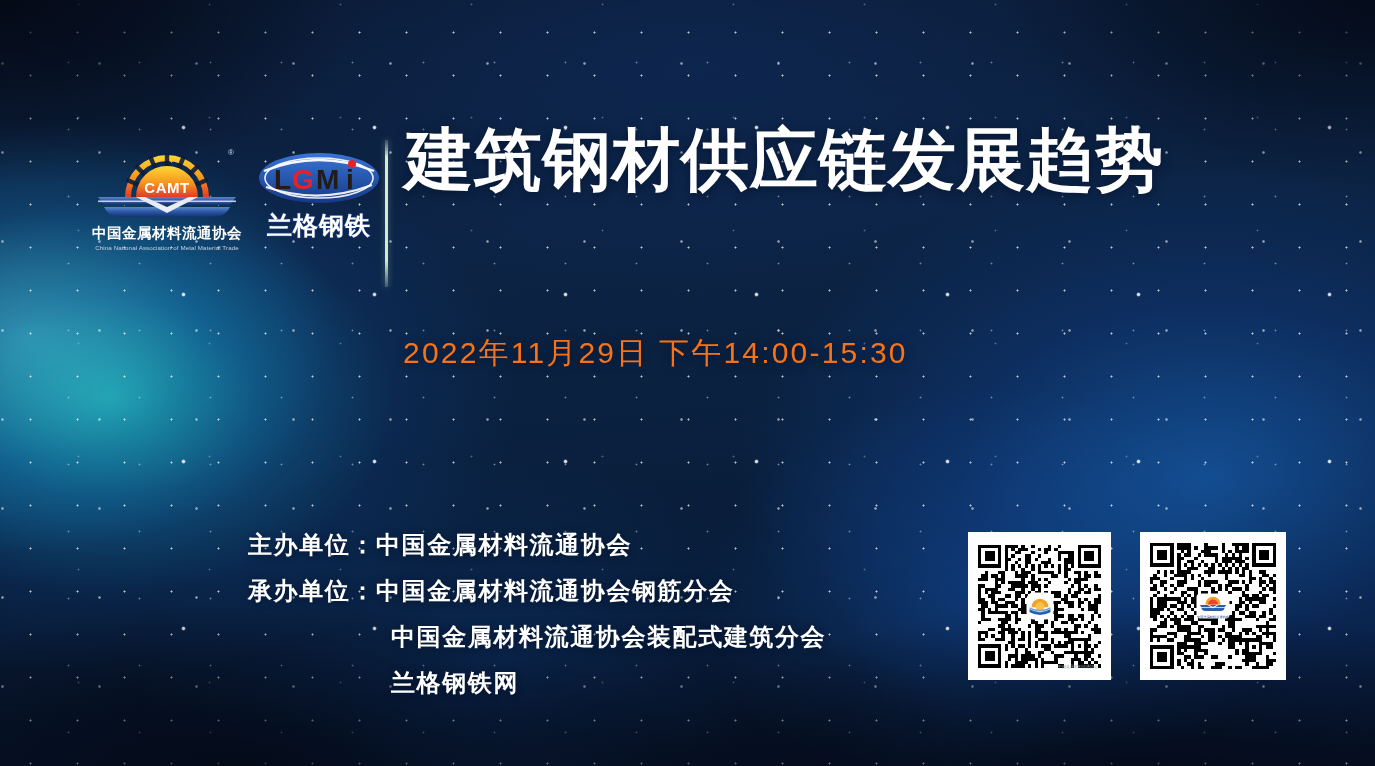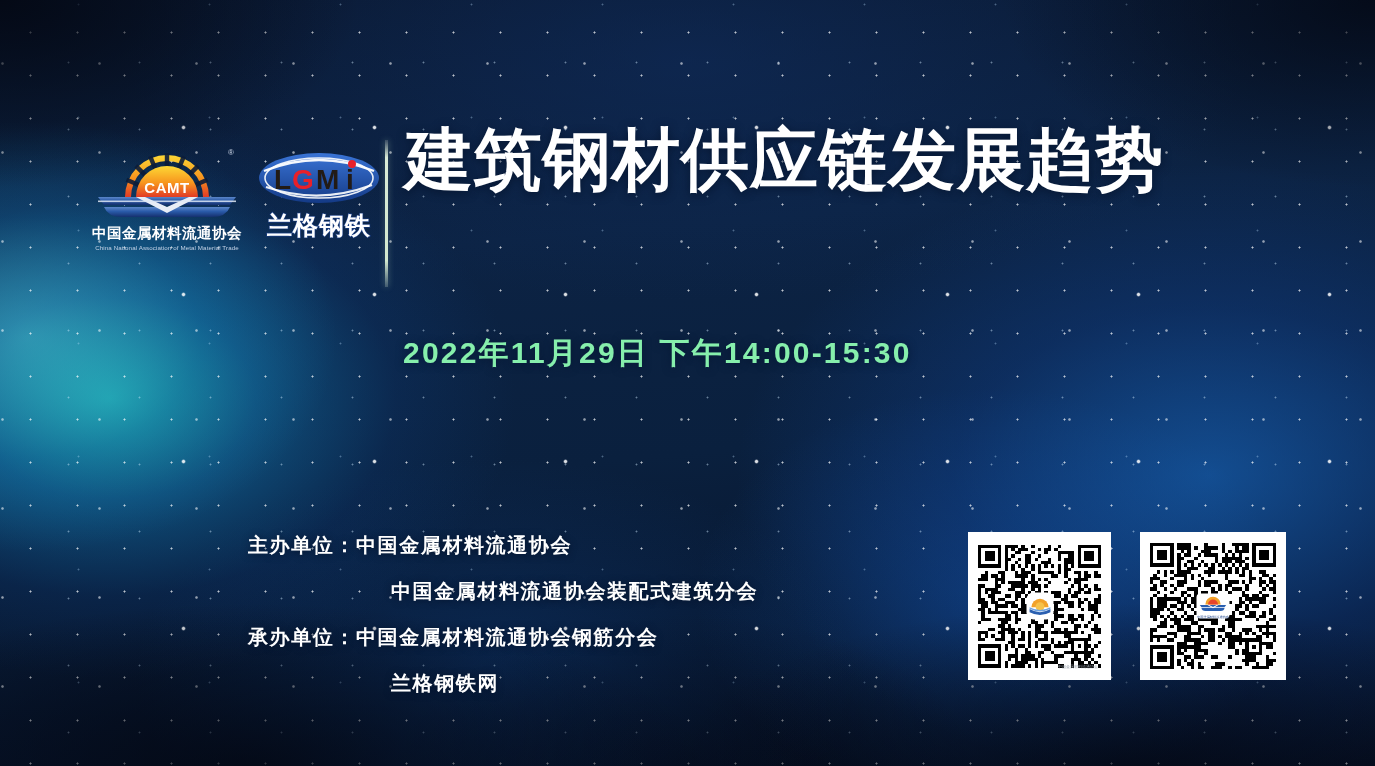--- a/index.html
+++ b/index.html
@@ -178,35 +178,35 @@
     text-shadow: 0 2px 10px rgba(4,18,42,0.75);
     white-space: nowrap;
   }
   .title-line { display: block; }
 
   
   .datetime {
     position: absolute;
     left: 403px;
     top: 333px;
-    color: #86efac;
+    color: #f97316;
     font-size: 30px;
-    font-weight: 700;
+    font-weight: 400;
     letter-spacing: 2.2px;
     white-space: nowrap;
     text-shadow: 0 1px 8px rgba(5,20,48,0.8);
   }
 
   
   .organizers {
     position: absolute;
     left: 248px;
     top: 522px;
     color: #ffffff;
-    font-size: 20px;
+    font-size: 24px;
     font-weight: 700;
     line-height: 46px;
     letter-spacing: 1.6px;
     text-shadow: 0 1px 7px rgba(4,16,40,0.85);
     white-space: nowrap;
   }
   .org-row { display: block; }
   .org-row.indented { padding-left: 143px; }
 
   
@@ -351,22 +351,22 @@
     <div class="title">
       <span class="title-line">建筑钢材供应链发展趋势</span>
     </div>
 
   </div>
 
   <div class="datetime">2022年11月29日 下午14:00-15:30</div>
 
   <div class="organizers">
     <span class="org-row">主办单位：中国金属材料流通协会</span>
+    <span class="org-row">承办单位：中国金属材料流通协会钢筋分会</span>
     <span class="org-row indented">中国金属材料流通协会装配式建筑分会</span>
-    <span class="org-row">承办单位：中国金属材料流通协会钢筋分会</span>
     <span class="org-row indented">兰格钢铁网</span>
   </div>
 
   <div class="qr-wrap" id="qr-left">
     <div class="qr-canvas">
       <svg id="qr-svg-left" viewBox="0 0 37 37" shape-rendering="crispEdges" xmlns="http://www.w3.org/2000/svg">
           <rect width="37" height="37" fill="#ffffff"></rect>
           <path d="M0 0h1v1h-1zM1 0h1v1h-1zM2 0h1v1h-1zM3 0h1v1h-1zM4 0h1v1h-1zM5 0h1v1h-1zM6 0h1v1h-1zM8 0h1v1h-1zM9 0h1v1h-1zM10 0h1v1h-1zM11 0h1v1h-1zM13 0h1v1h-1zM16 0h1v1h-1zM21 0h1v1h-1zM24 0h1v1h-1zM30 0h1v1h-1zM31 0h1v1h-1zM32 0h1v1h-1zM33 0h1v1h-1zM34 0h1v1h-1zM35 0h1v1h-1zM36 0h1v1h-1zM0 1h1v1h-1zM6 1h1v1h-1zM8 1h1v1h-1zM10 1h1v1h-1zM12 1h1v1h-1zM13 1h1v1h-1zM14 1h1v1h-1zM18 1h1v1h-1zM20 1h1v1h-1zM21 1h1v1h-1zM23 1h1v1h-1zM30 1h1v1h-1zM36 1h1v1h-1zM0 2h1v1h-1zM2 2h1v1h-1zM3 2h1v1h-1zM4 2h1v1h-1zM6 2h1v1h-1zM8 2h1v1h-1zM11 2h1v1h-1zM12 2h1v1h-1zM16 2h1v1h-1zM20 2h1v1h-1zM24 2h1v1h-1zM25 2h1v1h-1zM26 2h1v1h-1zM27 2h1v1h-1zM28 2h1v1h-1zM30 2h1v1h-1zM32 2h1v1h-1zM33 2h1v1h-1zM34 2h1v1h-1zM36 2h1v1h-1zM0 3h1v1h-1zM2 3h1v1h-1zM3 3h1v1h-1zM4 3h1v1h-1zM6 3h1v1h-1zM8 3h1v1h-1zM10 3h1v1h-1zM14 3h1v1h-1zM15 3h1v1h-1zM18 3h1v1h-1zM24 3h1v1h-1zM27 3h1v1h-1zM28 3h1v1h-1zM30 3h1v1h-1zM32 3h1v1h-1zM33 3h1v1h-1zM34 3h1v1h-1zM36 3h1v1h-1zM0 4h1v1h-1zM2 4h1v1h-1zM3 4h1v1h-1zM4 4h1v1h-1zM6 4h1v1h-1zM8 4h1v1h-1zM9 4h1v1h-1zM12 4h1v1h-1zM14 4h1v1h-1zM15 4h1v1h-1zM17 4h1v1h-1zM21 4h1v1h-1zM24 4h1v1h-1zM26 4h1v1h-1zM27 4h1v1h-1zM28 4h1v1h-1zM30 4h1v1h-1zM32 4h1v1h-1zM33 4h1v1h-1zM34 4h1v1h-1zM36 4h1v1h-1zM0 5h1v1h-1zM6 5h1v1h-1zM8 5h1v1h-1zM11 5h1v1h-1zM14 5h1v1h-1zM15 5h1v1h-1zM19 5h1v1h-1zM20 5h1v1h-1zM21 5h1v1h-1zM26 5h1v1h-1zM27 5h1v1h-1zM28 5h1v1h-1zM30 5h1v1h-1zM36 5h1v1h-1zM0 6h1v1h-1zM1 6h1v1h-1zM2 6h1v1h-1zM3 6h1v1h-1zM4 6h1v1h-1zM5 6h1v1h-1zM6 6h1v1h-1zM8 6h1v1h-1zM10 6h1v1h-1zM12 6h1v1h-1zM14 6h1v1h-1zM16 6h1v1h-1zM18 6h1v1h-1zM20 6h1v1h-1zM22 6h1v1h-1zM24 6h1v1h-1zM26 6h1v1h-1zM28 6h1v1h-1zM30 6h1v1h-1zM31 6h1v1h-1zM32 6h1v1h-1zM33 6h1v1h-1zM34 6h1v1h-1zM35 6h1v1h-1zM36 6h1v1h-1zM8 7h1v1h-1zM10 7h1v1h-1zM13 7h1v1h-1zM16 7h1v1h-1zM18 7h1v1h-1zM24 7h1v1h-1zM26 7h1v1h-1zM27 7h1v1h-1zM2 8h1v1h-1zM6 8h1v1h-1zM7 8h1v1h-1zM11 8h1v1h-1zM13 8h1v1h-1zM14 8h1v1h-1zM15 8h1v1h-1zM18 8h1v1h-1zM19 8h1v1h-1zM20 8h1v1h-1zM21 8h1v1h-1zM22 8h1v1h-1zM24 8h1v1h-1zM26 8h1v1h-1zM29 8h1v1h-1zM30 8h1v1h-1zM32 8h1v1h-1zM35 8h1v1h-1zM1 9h1v1h-1zM2 9h1v1h-1zM4 9h1v1h-1zM5 9h1v1h-1zM7 9h1v1h-1zM11 9h1v1h-1zM12 9h1v1h-1zM13 9h1v1h-1zM14 9h1v1h-1zM16 9h1v1h-1zM22 9h1v1h-1zM23 9h1v1h-1zM26 9h1v1h-1zM30 9h1v1h-1zM32 9h1v1h-1zM33 9h1v1h-1zM35 9h1v1h-1zM36 9h1v1h-1zM0 10h1v1h-1zM1 10h1v1h-1zM2 10h1v1h-1zM5 10h1v1h-1zM6 10h1v1h-1zM7 10h1v1h-1zM13 10h1v1h-1zM16 10h1v1h-1zM18 10h1v1h-1zM20 10h1v1h-1zM27 10h1v1h-1zM29 10h1v1h-1zM30 10h1v1h-1zM31 10h1v1h-1zM32 10h1v1h-1zM5 11h1v1h-1zM7 11h1v1h-1zM9 11h1v1h-1zM10 11h1v1h-1zM11 11h1v1h-1zM12 11h1v1h-1zM13 11h1v1h-1zM15 11h1v1h-1zM16 11h1v1h-1zM17 11h1v1h-1zM21 11h1v1h-1zM26 11h1v1h-1zM29 11h1v1h-1zM30 11h1v1h-1zM0 12h1v1h-1zM1 12h1v1h-1zM5 12h1v1h-1zM6 12h1v1h-1zM10 12h1v1h-1zM11 12h1v1h-1zM12 12h1v1h-1zM13 12h1v1h-1zM14 12h1v1h-1zM16 12h1v1h-1zM17 12h1v1h-1zM18 12h1v1h-1zM20 12h1v1h-1zM28 12h1v1h-1zM30 12h1v1h-1zM32 12h1v1h-1zM35 12h1v1h-1zM0 13h1v1h-1zM2 13h1v1h-1zM3 13h1v1h-1zM4 13h1v1h-1zM5 13h1v1h-1zM9 13h1v1h-1zM10 13h1v1h-1zM13 13h1v1h-1zM16 13h1v1h-1zM18 13h1v1h-1zM27 13h1v1h-1zM30 13h1v1h-1zM31 13h1v1h-1zM33 13h1v1h-1zM35 13h1v1h-1zM36 13h1v1h-1zM0 14h1v1h-1zM2 14h1v1h-1zM4 14h1v1h-1zM5 14h1v1h-1zM6 14h1v1h-1zM11 14h1v1h-1zM12 14h1v1h-1zM13 14h1v1h-1zM15 14h1v1h-1zM17 14h1v1h-1zM18 14h1v1h-1zM20 14h1v1h-1zM22 14h1v1h-1zM23 14h1v1h-1zM24 14h1v1h-1zM27 14h1v1h-1zM29 14h1v1h-1zM30 14h1v1h-1zM32 14h1v1h-1zM33 14h1v1h-1zM0 15h1v1h-1zM3 15h1v1h-1zM4 15h1v1h-1zM8 15h1v1h-1zM9 15h1v1h-1zM11 15h1v1h-1zM12 15h1v1h-1zM14 15h1v1h-1zM23 15h1v1h-1zM24 15h1v1h-1zM26 15h1v1h-1zM28 15h1v1h-1zM29 15h1v1h-1zM36 15h1v1h-1zM0 16h1v1h-1zM1 16h1v1h-1zM4 16h1v1h-1zM6 16h1v1h-1zM7 16h1v1h-1zM11 16h1v1h-1zM13 16h1v1h-1zM25 16h1v1h-1zM26 16h1v1h-1zM30 16h1v1h-1zM32 16h1v1h-1zM35 16h1v1h-1zM36 16h1v1h-1zM0 17h1v1h-1zM1 17h1v1h-1zM2 17h1v1h-1zM4 17h1v1h-1zM5 17h1v1h-1zM8 17h1v1h-1zM9 17h1v1h-1zM10 17h1v1h-1zM13 17h1v1h-1zM22 17h1v1h-1zM23 17h1v1h-1zM24 17h1v1h-1zM26 17h1v1h-1zM27 17h1v1h-1zM28 17h1v1h-1zM30 17h1v1h-1zM31 17h1v1h-1zM33 17h1v1h-1zM35 17h1v1h-1zM36 17h1v1h-1zM1 18h1v1h-1zM2 18h1v1h-1zM5 18h1v1h-1zM6 18h1v1h-1zM7 18h1v1h-1zM8 18h1v1h-1zM10 18h1v1h-1zM11 18h1v1h-1zM13 18h1v1h-1zM14 18h1v1h-1zM23 18h1v1h-1zM27 18h1v1h-1zM28 18h1v1h-1zM30 18h1v1h-1zM33 18h1v1h-1zM34 18h1v1h-1zM35 18h1v1h-1zM0 19h1v1h-1zM1 19h1v1h-1zM3 19h1v1h-1zM5 19h1v1h-1zM12 19h1v1h-1zM13 19h1v1h-1zM14 19h1v1h-1zM23 19h1v1h-1zM24 19h1v1h-1zM25 19h1v1h-1zM31 19h1v1h-1zM33 19h1v1h-1zM34 19h1v1h-1zM35 19h1v1h-1zM1 20h1v1h-1zM3 20h1v1h-1zM4 20h1v1h-1zM5 20h1v1h-1zM6 20h1v1h-1zM7 20h1v1h-1zM8 20h1v1h-1zM10 20h1v1h-1zM11 20h1v1h-1zM13 20h1v1h-1zM14 20h1v1h-1zM22 20h1v1h-1zM23 20h1v1h-1zM35 20h1v1h-1zM1 21h1v1h-1zM8 21h1v1h-1zM9 21h1v1h-1zM11 21h1v1h-1zM23 21h1v1h-1zM24 21h1v1h-1zM25 21h1v1h-1zM27 21h1v1h-1zM28 21h1v1h-1zM30 21h1v1h-1zM31 21h1v1h-1zM34 21h1v1h-1zM36 21h1v1h-1zM1 22h1v1h-1zM2 22h1v1h-1zM3 22h1v1h-1zM6 22h1v1h-1zM7 22h1v1h-1zM8 22h1v1h-1zM9 22h1v1h-1zM11 22h1v1h-1zM12 22h1v1h-1zM16 22h1v1h-1zM20 22h1v1h-1zM23 22h1v1h-1zM27 22h1v1h-1zM28 22h1v1h-1zM29 22h1v1h-1zM31 22h1v1h-1zM34 22h1v1h-1zM0 23h1v1h-1zM7 23h1v1h-1zM8 23h1v1h-1zM11 23h1v1h-1zM16 23h1v1h-1zM17 23h1v1h-1zM20 23h1v1h-1zM22 23h1v1h-1zM25 23h1v1h-1zM26 23h1v1h-1zM28 23h1v1h-1zM33 23h1v1h-1zM6 24h1v1h-1zM7 24h1v1h-1zM9 24h1v1h-1zM15 24h1v1h-1zM17 24h1v1h-1zM18 24h1v1h-1zM19 24h1v1h-1zM22 24h1v1h-1zM29 24h1v1h-1zM30 24h1v1h-1zM32 24h1v1h-1zM35 24h1v1h-1zM3 25h1v1h-1zM4 25h1v1h-1zM7 25h1v1h-1zM8 25h1v1h-1zM9 25h1v1h-1zM10 25h1v1h-1zM12 25h1v1h-1zM17 25h1v1h-1zM18 25h1v1h-1zM23 25h1v1h-1zM24 25h1v1h-1zM26 25h1v1h-1zM29 25h1v1h-1zM34 25h1v1h-1zM35 25h1v1h-1zM36 25h1v1h-1zM0 26h1v1h-1zM1 26h1v1h-1zM2 26h1v1h-1zM6 26h1v1h-1zM7 26h1v1h-1zM9 26h1v1h-1zM10 26h1v1h-1zM11 26h1v1h-1zM13 26h1v1h-1zM15 26h1v1h-1zM17 26h1v1h-1zM18 26h1v1h-1zM19 26h1v1h-1zM20 26h1v1h-1zM22 26h1v1h-1zM23 26h1v1h-1zM24 26h1v1h-1zM25 26h1v1h-1zM26 26h1v1h-1zM27 26h1v1h-1zM28 26h1v1h-1zM29 26h1v1h-1zM31 26h1v1h-1zM35 26h1v1h-1zM36 26h1v1h-1zM0 27h1v1h-1zM2 27h1v1h-1zM4 27h1v1h-1zM7 27h1v1h-1zM10 27h1v1h-1zM13 27h1v1h-1zM15 27h1v1h-1zM17 27h1v1h-1zM20 27h1v1h-1zM26 27h1v1h-1zM27 27h1v1h-1zM33 27h1v1h-1zM0 28h1v1h-1zM1 28h1v1h-1zM5 28h1v1h-1zM6 28h1v1h-1zM7 28h1v1h-1zM10 28h1v1h-1zM12 28h1v1h-1zM13 28h1v1h-1zM15 28h1v1h-1zM18 28h1v1h-1zM19 28h1v1h-1zM20 28h1v1h-1zM22 28h1v1h-1zM27 28h1v1h-1zM28 28h1v1h-1zM29 28h1v1h-1zM30 28h1v1h-1zM31 28h1v1h-1zM32 28h1v1h-1zM33 28h1v1h-1zM9 29h1v1h-1zM10 29h1v1h-1zM15 29h1v1h-1zM17 29h1v1h-1zM22 29h1v1h-1zM24 29h1v1h-1zM26 29h1v1h-1zM27 29h1v1h-1zM28 29h1v1h-1zM32 29h1v1h-1zM36 29h1v1h-1zM0 30h1v1h-1zM1 30h1v1h-1zM2 30h1v1h-1zM3 30h1v1h-1zM4 30h1v1h-1zM5 30h1v1h-1zM6 30h1v1h-1zM8 30h1v1h-1zM10 30h1v1h-1zM12 30h1v1h-1zM13 30h1v1h-1zM15 30h1v1h-1zM17 30h1v1h-1zM19 30h1v1h-1zM20 30h1v1h-1zM21 30h1v1h-1zM23 30h1v1h-1zM24 30h1v1h-1zM25 30h1v1h-1zM26 30h1v1h-1zM28 30h1v1h-1zM30 30h1v1h-1zM32 30h1v1h-1zM33 30h1v1h-1zM35 30h1v1h-1zM0 31h1v1h-1zM6 31h1v1h-1zM8 31h1v1h-1zM11 31h1v1h-1zM14 31h1v1h-1zM20 31h1v1h-1zM21 31h1v1h-1zM28 31h1v1h-1zM32 31h1v1h-1zM34 31h1v1h-1zM0 32h1v1h-1zM2 32h1v1h-1zM3 32h1v1h-1zM4 32h1v1h-1zM6 32h1v1h-1zM11 32h1v1h-1zM14 32h1v1h-1zM15 32h1v1h-1zM18 32h1v1h-1zM19 32h1v1h-1zM22 32h1v1h-1zM26 32h1v1h-1zM27 32h1v1h-1zM28 32h1v1h-1zM29 32h1v1h-1zM30 32h1v1h-1zM31 32h1v1h-1zM32 32h1v1h-1zM33 32h1v1h-1zM34 32h1v1h-1zM0 33h1v1h-1zM2 33h1v1h-1zM3 33h1v1h-1zM4 33h1v1h-1zM6 33h1v1h-1zM9 33h1v1h-1zM10 33h1v1h-1zM11 33h1v1h-1zM13 33h1v1h-1zM14 33h1v1h-1zM15 33h1v1h-1zM16 33h1v1h-1zM18 33h1v1h-1zM23 33h1v1h-1zM24 33h1v1h-1zM25 33h1v1h-1zM29 33h1v1h-1zM32 33h1v1h-1zM33 33h1v1h-1zM36 33h1v1h-1zM0 34h1v1h-1zM2 34h1v1h-1zM3 34h1v1h-1zM4 34h1v1h-1zM6 34h1v1h-1zM9 34h1v1h-1zM11 34h1v1h-1zM13 34h1v1h-1zM14 34h1v1h-1zM15 34h1v1h-1zM16 34h1v1h-1zM17 34h1v1h-1zM19 34h1v1h-1zM23 34h1v1h-1zM28 34h1v1h-1zM29 34h1v1h-1zM30 34h1v1h-1zM32 34h1v1h-1zM34 34h1v1h-1zM0 35h1v1h-1zM6 35h1v1h-1zM8 35h1v1h-1zM11 35h1v1h-1zM12 35h1v1h-1zM13 35h1v1h-1zM14 35h1v1h-1zM17 35h1v1h-1zM19 35h1v1h-1zM20 35h1v1h-1zM21 35h1v1h-1zM22 35h1v1h-1zM23 35h1v1h-1zM28 35h1v1h-1zM30 35h1v1h-1zM31 35h1v1h-1zM33 35h1v1h-1zM35 35h1v1h-1zM0 36h1v1h-1zM1 36h1v1h-1zM2 36h1v1h-1zM3 36h1v1h-1zM4 36h1v1h-1zM5 36h1v1h-1zM6 36h1v1h-1zM8 36h1v1h-1zM10 36h1v1h-1zM11 36h1v1h-1zM12 36h1v1h-1zM13 36h1v1h-1zM15 36h1v1h-1zM17 36h1v1h-1zM19 36h1v1h-1zM24 36h1v1h-1zM25 36h1v1h-1zM28 36h1v1h-1zM30 36h1v1h-1zM31 36h1v1h-1zM32 36h1v1h-1zM33 36h1v1h-1zM34 36h1v1h-1zM36 36h1v1h-1z" fill="#000000"></path>
         </svg>
       <div class="qr-logo">

